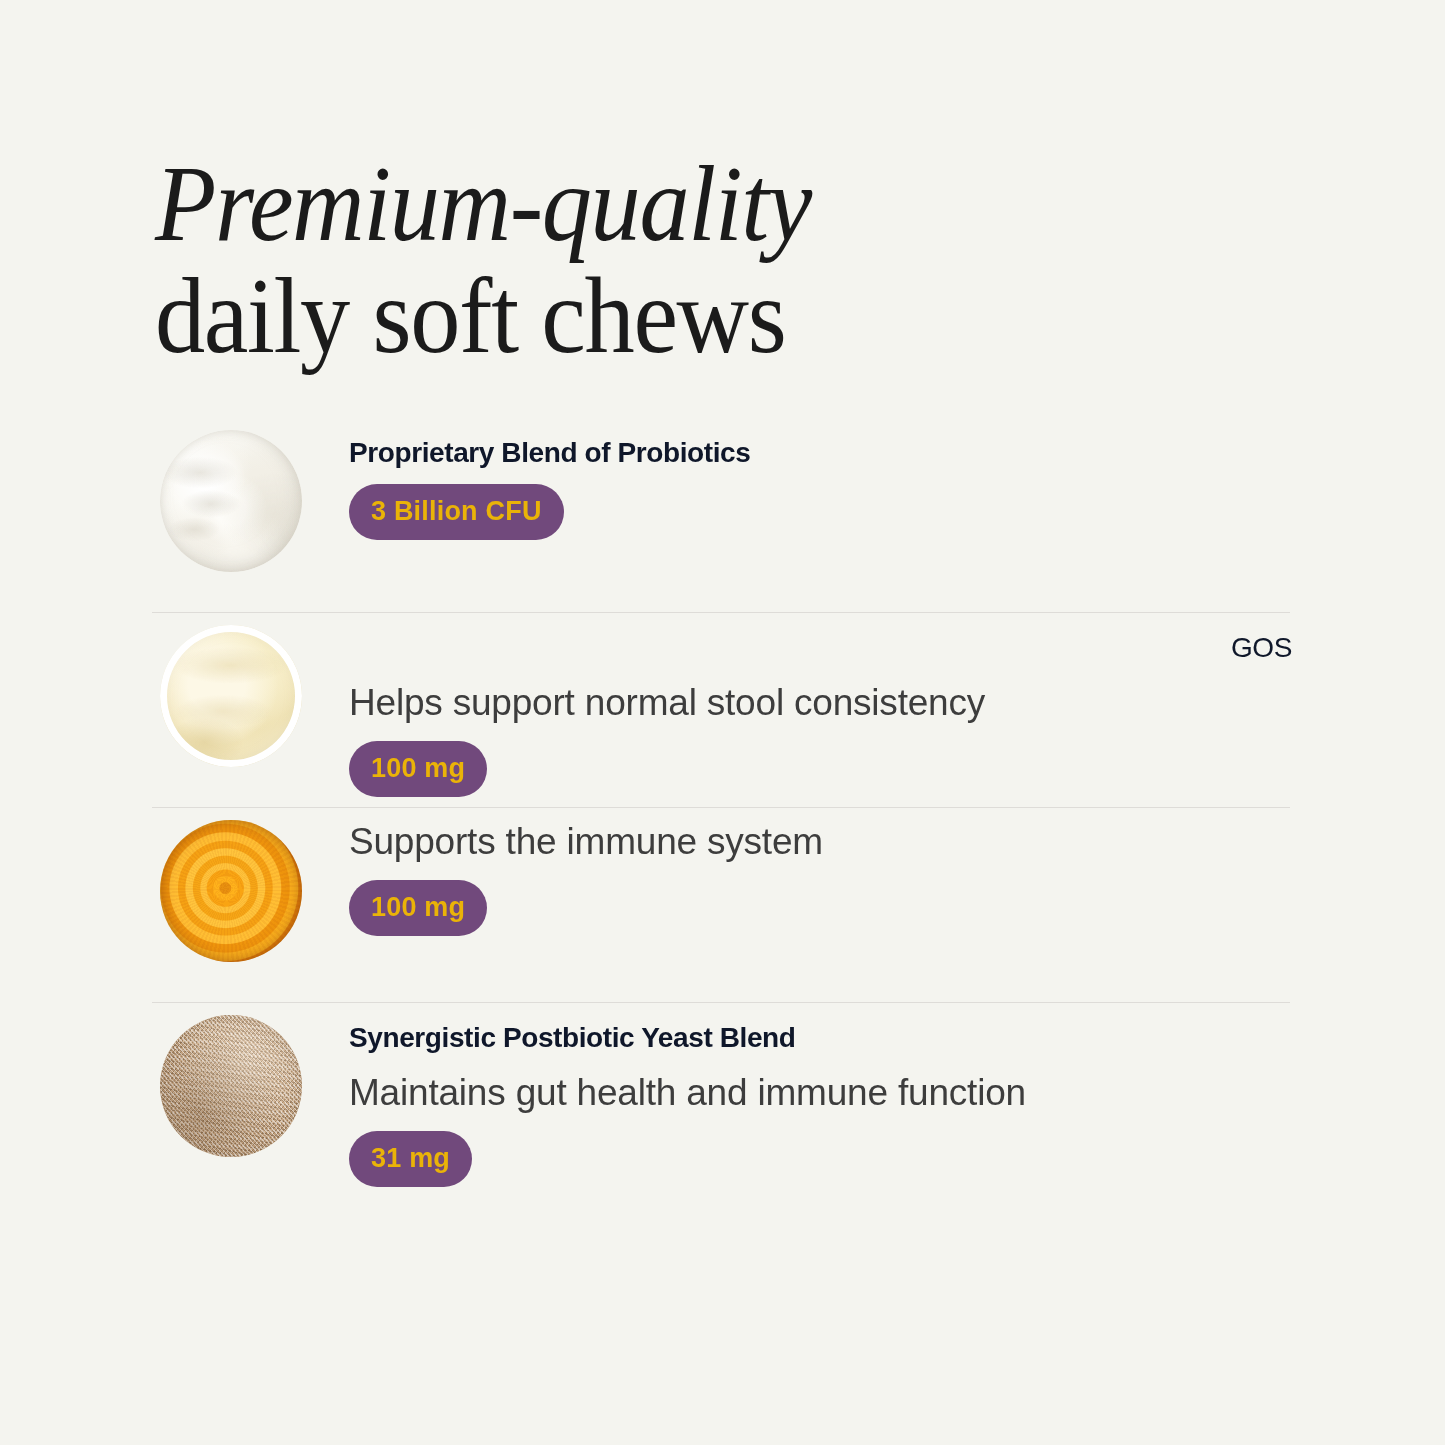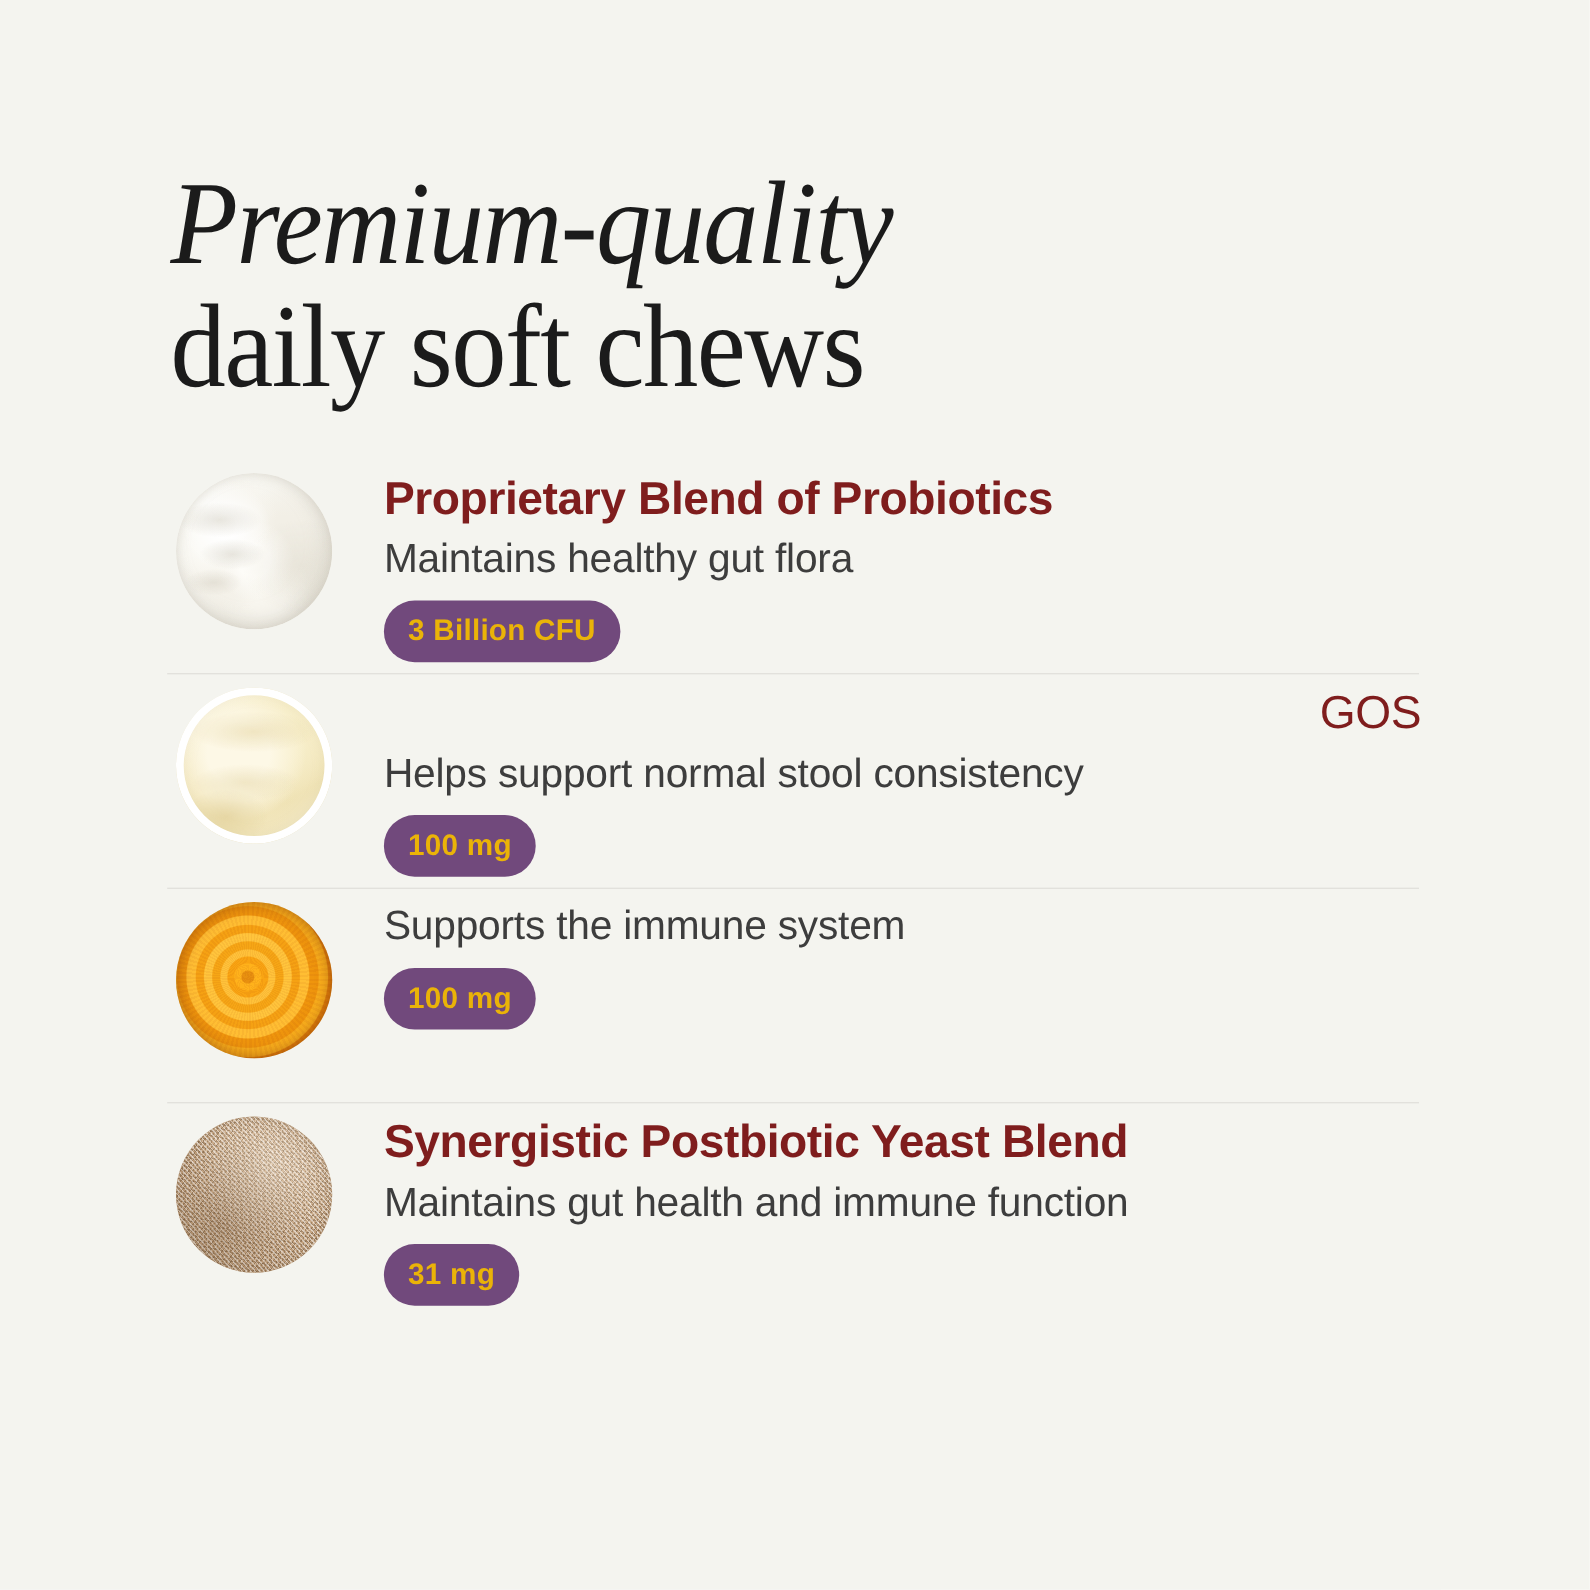--- a/index.html
+++ b/index.html
@@ -194,22 +194,22 @@
       radial-gradient(circle at 28% 72%, rgba(105,76,48,0.30), rgba(105,76,48,0) 58%);
   }
 
   .feature-text {
     flex: 1 1 auto;
     padding-left: 37px;
     padding-top: 2px;
   }
 
   .feature-title {
-    color: #7f1d1d;
-    font-size: 42px;
+    color: #0f172a;
+    font-size: 28px;
     line-height: 50px;
     letter-spacing: -0.4px;
     margin: 0 0 6px 0;
     white-space: nowrap;
   }
   .feature-title.strong { font-weight: 700; }
   .feature-title.medium { font-weight: 500; text-align: right; }
 
   .feature-sub {
     color: #3d3d3d;
@@ -244,21 +244,20 @@
   </div>
 
   <div class="features">
 
     <div class="feature-row">
       <div class="thumb-wrap">
         <div class="thumb probiotic"></div>
       </div>
       <div class="feature-text">
         <div class="feature-title strong">Proprietary Blend of Probiotics</div>
-        <div class="feature-sub">Maintains healthy gut flora</div>
         <span class="badge">3 Billion CFU</span>
       </div>
     </div>
 
     <div class="divider"></div>
 
     <div class="feature-row">
       <div class="thumb-wrap">
         <div class="thumb gos"></div>
       </div>

